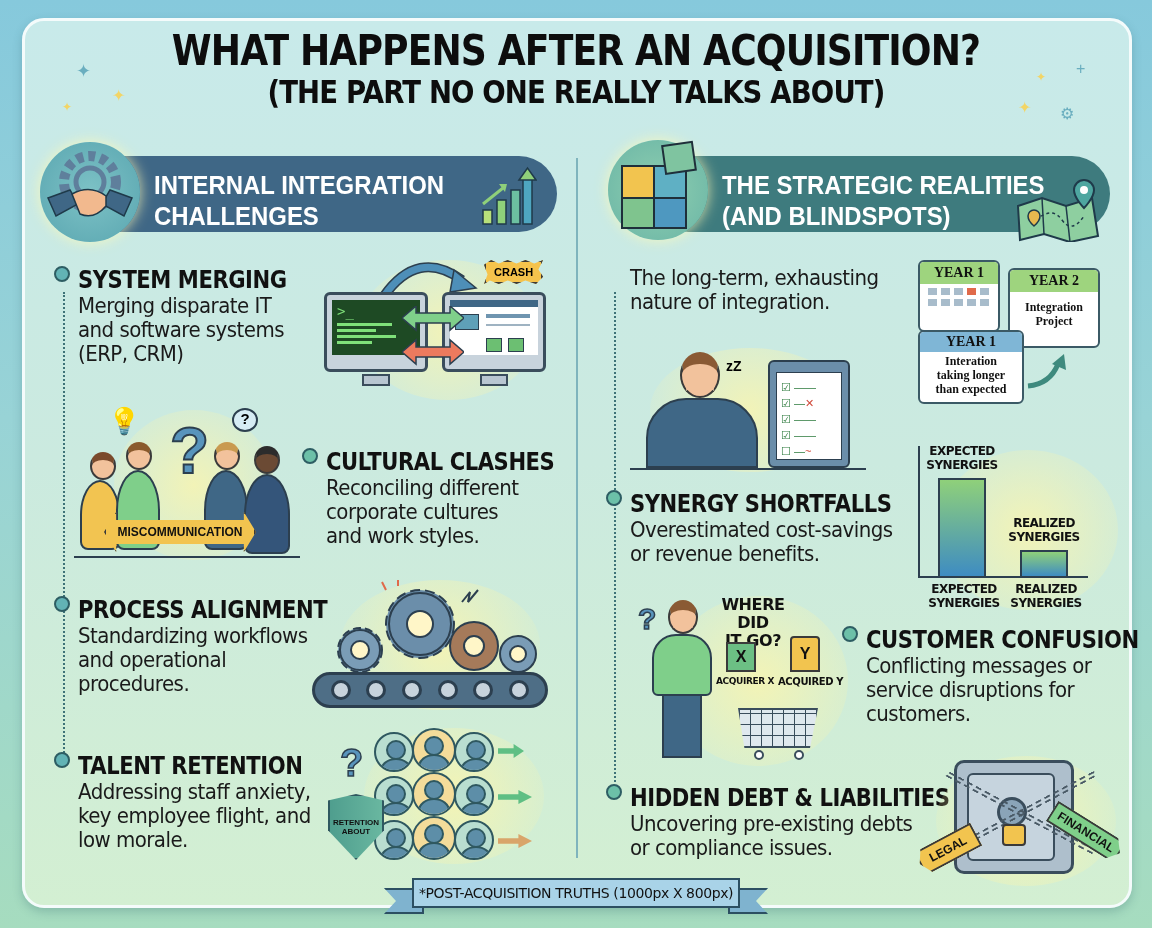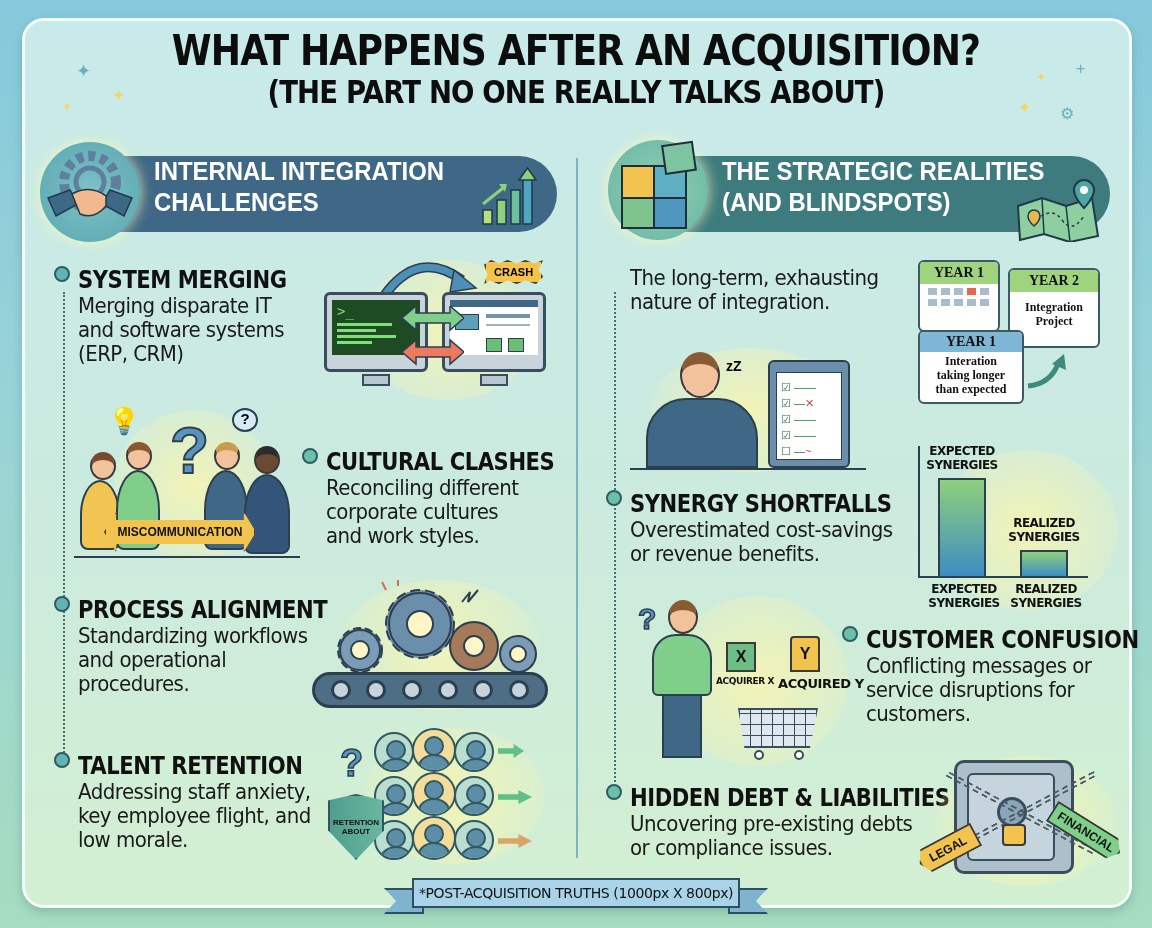--- a/index.html
+++ b/index.html
@@ -28,21 +28,21 @@
   }
   .sparkle { position: absolute; color: #f2d566; font-size: 16px; }
   .deco { position: absolute; color: #6aaebf; font-size: 18px; }
 
   .divider { position: absolute; left: 576px; top: 158px; width: 2px; height: 700px; background: #7fb4bd; }
 
   
   .banner {
     position: absolute; height: 76px; border-radius: 38px;
     color: #fff; font-weight: bold; font-size: 26px; line-height: 31px;
-    display: flex; align-items: flex-start;
+    display: flex; align-items: flex-end;
   }
   .banner.left { left: 80px; top: 156px; width: 477px; background: #3f6786; padding-left: 74px; }
   .banner.right { left: 650px; top: 156px; width: 460px; background: #3e7b7e; padding-left: 72px; }
   .banner-text { transform: scaleX(0.92); transform-origin: left; }
   .emblem {
     position: absolute; width: 100px; height: 100px; border-radius: 50%;
     box-shadow: 0 0 14px rgba(255,250,180,0.8);
   }
   .emblem.left { left: 40px; top: 142px; background: radial-gradient(circle, #7dc2c6, #5aa6b0); }
   .emblem.right { left: 608px; top: 140px; background: radial-gradient(circle, #8fcfb0, #6ab5a6); }
@@ -426,24 +426,28 @@
   <div class="chart-lbl" style="left:6px;top:142px;width:80px;">EXPECTED SYNERGIES</div>
   <div class="chart-lbl" style="left:88px;top:142px;width:80px;">REALIZED SYNERGIES</div>
 </div>
 
 <div class="illus" style="left:628px;top:596px;width:220px;height:180px;">
   <div class="glow" style="left:40px;top:0;width:180px;height:170px;"></div>
   <span style="position:absolute;left:10px;top:6px;font-size:30px;font-weight:bold;color:#5894bc;-webkit-text-stroke:1.5px #2c3f4f;">?</span>
   <div class="head-c" style="left:40px;top:4px;width:30px;height:34px;border-top:10px solid #8a5a34;"></div>
   <div class="person" style="left:24px;top:38px;width:60px;height:62px;background:#7fcf8a;border:2px solid #2c3f4f;border-radius:24px 24px 6px 6px;"></div>
   <div style="position:absolute;left:34px;top:98px;width:40px;height:64px;background:#3f6786;border:2px solid #2c3f4f;"></div>
+  <div class="lbl-small" style="position:absolute;left:80px;top:0;width:90px;font-size:16px;line-height:18px;">
+    <div>WHERE DID</div>
+    <div>IT GO?</div>
+  </div>
   <div class="box3d" style="left:98px;top:46px;width:30px;height:30px;background:#6cbf84;">X</div>
   <div class="box3d" style="left:162px;top:40px;width:30px;height:36px;background:#f2c44f;border-radius:4px 4px 0 0;">Y</div>
   <div class="lbl-small" style="position:absolute;left:88px;top:80px;font-size:9px;white-space:nowrap;">ACQUIRER X</div>
-  <div class="lbl-small" style="position:absolute;left:150px;top:80px;font-size:13px;white-space:nowrap;">ACQUIRED Y</div>
+  <div class="lbl-small" style="position:absolute;left:150px;top:80px;font-size:10px;white-space:nowrap;">ACQUIRED Y</div>
   <div class="cart" style="left:110px;top:112px;width:80px;height:40px;"></div>
   <div style="position:absolute;left:126px;top:154px;width:10px;height:10px;border-radius:50%;border:2px solid #3a4d5c;background:#fff;"></div>
   <div style="position:absolute;left:166px;top:154px;width:10px;height:10px;border-radius:50%;border:2px solid #3a4d5c;background:#fff;"></div>
 </div>
 <div class="item" style="left:842px;top:626px;">
   <div class="head">
       <span class="dot"></span>
       <span class="txt">CUSTOMER CONFUSION</span>
     </div>
   <div class="desc">

